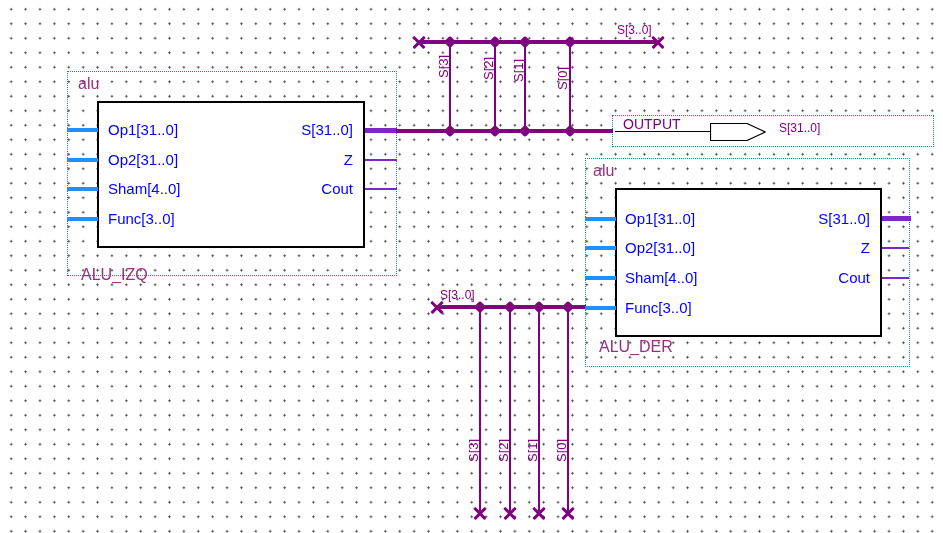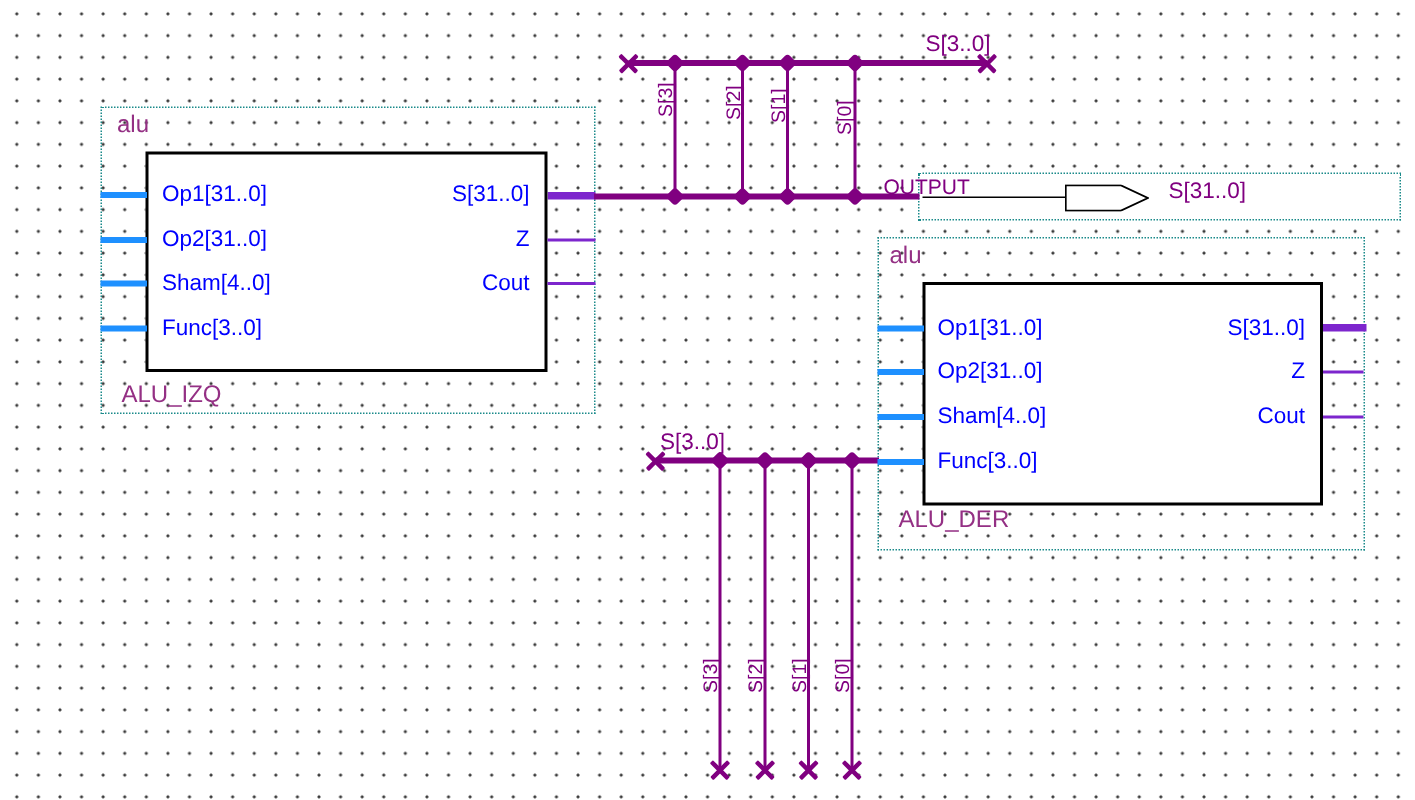--- a/index.html
+++ b/index.html
@@ -30,21 +30,21 @@
     background:#800080; border-radius:1px;
   }
   .xmark::before { transform:rotate(45deg); }
   .xmark::after  { transform:rotate(-45deg); }
   
   .selbox { position:absolute; border:1px dotted #1A8A8A; box-sizing:border-box; }
   .blockrect { position:absolute; border:2px solid #000; background:#fff; box-sizing:border-box; }
   .portlbl { position:absolute; font-size:15px; line-height:18px; color:#0000FF; white-space:nowrap; }
   .r { text-align:right; }
   .instlbl { position:absolute; font-size:16px; line-height:17px; color:#943084; white-space:nowrap; }
-  .netlbl  { position:absolute; font-size:15px; line-height:16px; color:#800080; white-space:nowrap; }
+  .netlbl  { position:absolute; font-size:12px; line-height:16px; color:#800080; white-space:nowrap; }
   .vlabel  { position:absolute; font-size:13px; line-height:14px; color:#800080;
              white-space:nowrap; transform-origin:0 0; transform:rotate(-90deg); }
   .pinbox { position:absolute; left:612px; top:115px; width:322px; height:32px;
             border:1px dotted #1A8A8A; background:#fff; box-sizing:border-box; }
   .pinlbl { position:absolute; font-size:14px; line-height:15px; color:#800080; white-space:nowrap; }
   .pinshape { position:absolute; left:710px; top:123px; }
 </style>
 </head>
 <body>
 
@@ -117,21 +117,21 @@
 
   <span class="portlbl" style="left:108px; top:121px;">Op1[31..0]</span>
   <span class="portlbl" style="left:108px; top:151px;">Op2[31..0]</span>
   <span class="portlbl" style="left:108px; top:180px;">Sham[4..0]</span>
   <span class="portlbl" style="left:108px; top:210px;">Func[3..0]</span>
 
   <span class="portlbl r" style="left:240px; top:121px; width:113px;">S[31..0]</span>
   <span class="portlbl r" style="left:240px; top:151px; width:113px;">Z</span>
   <span class="portlbl r" style="left:240px; top:180px; width:113px;">Cout</span>
 
-  <span class="instlbl" style="left:81px; top:255px;">ALU_IZQ</span>
+  <span class="instlbl" style="left:81px; top:266px;">ALU_IZQ</span>
 
   <span class="instlbl" style="left:593px; top:162px;">alu</span>
   <div class="blockrect" style="left:615px; top:188px; width:267px; height:149px;"></div>
 
   <div class="stub-in" style="left:585px; top:217px; width:31px;"></div>
   <div class="stub-in" style="left:585px; top:246px; width:31px;"></div>
   <div class="stub-in" style="left:585px; top:276px; width:31px;"></div>
   <div class="stub-in" style="left:585px; top:306px; width:31px;"></div>
 
   <div class="stub-bus" style="left:882px; top:216px; width:29px;"></div>
@@ -142,21 +142,21 @@
   <span class="portlbl" style="left:625px; top:239px;">Op2[31..0]</span>
   <span class="portlbl" style="left:625px; top:269px;">Sham[4..0]</span>
   <span class="portlbl" style="left:625px; top:299px;">Func[3..0]</span>
 
   <span class="portlbl r" style="left:757px; top:210px; width:113px;">S[31..0]</span>
   <span class="portlbl r" style="left:757px; top:239px; width:113px;">Z</span>
   <span class="portlbl r" style="left:757px; top:269px; width:113px;">Cout</span>
 
   <span class="instlbl" style="left:599px; top:338px;">ALU_DER</span>
 
-  <span class="pinlbl" style="left:589px; top:117px;">OUTPUT</span>
+  <span class="pinlbl" style="left:623px; top:117px;">OUTPUT</span>
   <div class="pinwire" style="left:615px; top:131px; width:96px;"></div>
   <div class="pinshape">
     <svg width="56" height="18" viewBox="0 0 56 18">
       <polygon points="0.5,0.5 37,0.5 55.2,9 37,17.5 0.5,17.5" fill="#ffffff" stroke="#000000" stroke-width="1.2"></polygon>
     </svg>
   </div>
   <span class="netlbl" style="left:779px; top:120px;">S[31..0]</span>
 
 </div>
 

